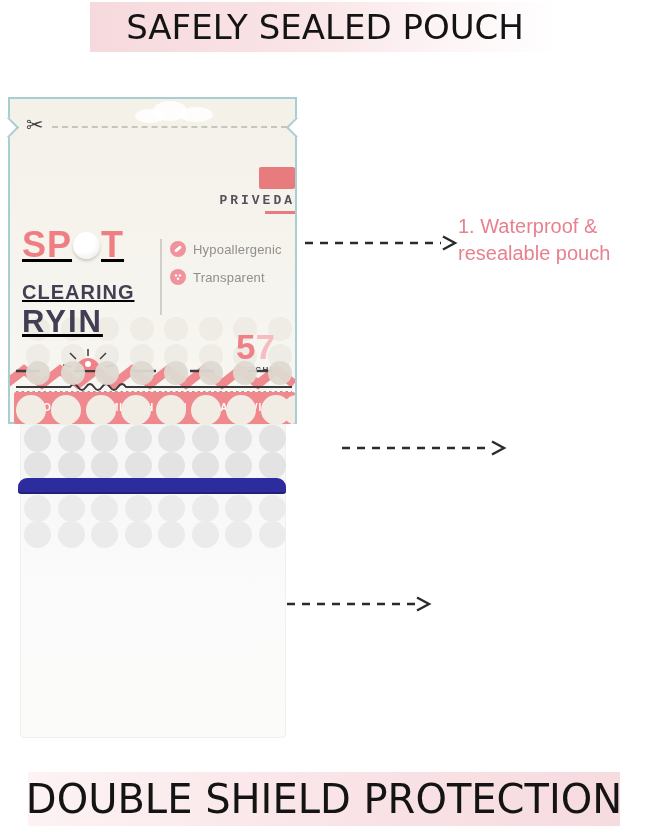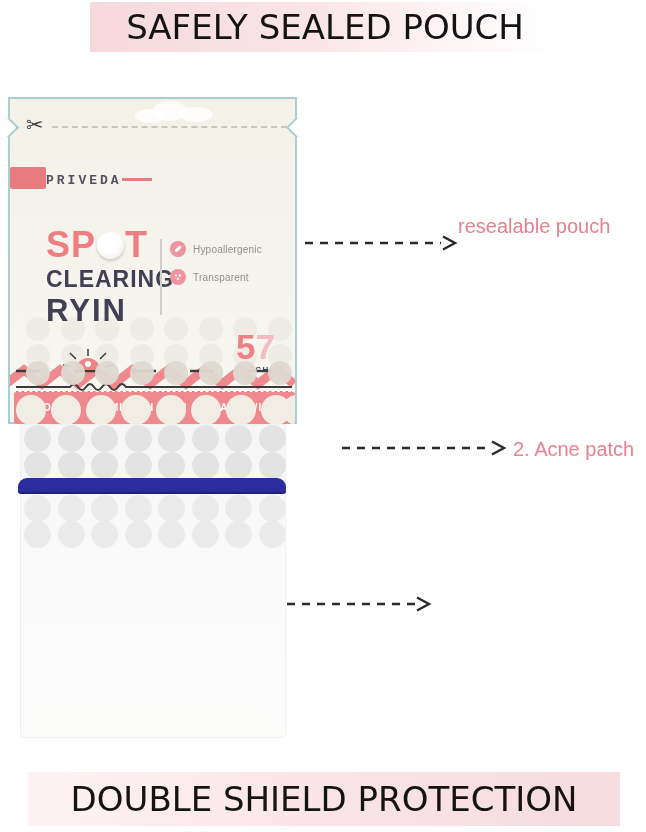--- a/index.html
+++ b/index.html
@@ -3,57 +3,57 @@
 <meta charset="utf-8">
 <style>
   html,body{margin:0;padding:0;background:#fff;}
   .canvas{position:relative;width:646px;height:832px;background:#ffffff;overflow:hidden;
           font-family:"Liberation Sans",sans-serif;}
   
   .banner{position:absolute;display:flex;align-items:center;justify-content:center;
           font-family:"DejaVu Sans",sans-serif;color:#141414;white-space:nowrap;}
   .banner.top{left:90px;top:2px;width:470px;height:50px;font-size:34px;
           background:linear-gradient(90deg,#f6d9dd 0%,#f9e4e7 45%,#fdf4f5 75%,#ffffff 100%);}
-  .banner.bottom{left:28px;top:772px;width:592px;height:54px;font-size:34px;
+  .banner.bottom{left:28px;top:772px;width:592px;height:54px;font-size:40px;
           background:linear-gradient(90deg,#fdf3f4 0%,#f9e3e6 55%,#f6dbdf 100%);text-align:right;}
   
   .pouch{position:absolute;left:8px;top:97px;width:289px;height:327px;
          background:linear-gradient(180deg,#f4f1e9 0%,#f6f4ee 60%,#f8f7f3 100%);
          border:2px solid #a9ced2;box-sizing:border-box;}
   .cloud{position:absolute;left:125px;top:2px;width:80px;height:22px;z-index:1;}
   .cloud i{position:absolute;background:#fff;border-radius:50%;opacity:.85;}
   .cloud i:nth-child(1){left:0;top:8px;width:30px;height:14px;}
   .cloud i:nth-child(2){left:18px;top:0;width:34px;height:20px;}
   .cloud i:nth-child(3){left:44px;top:6px;width:34px;height:15px;}
   .scissors{position:absolute;left:16px;top:14px;font-size:21px;color:#3f3f3f;z-index:2;
             font-family:"DejaVu Sans",sans-serif;}
   .tearline{position:absolute;left:42px;right:8px;top:27px;border-top:2px dashed #c8c5bc;z-index:2;}
   .notch{position:absolute;width:13px;height:13px;background:#fff;transform:rotate(45deg);z-index:2;}
   .notch.left{left:-9px;top:21px;border-top:2px solid #a9ced2;border-right:2px solid #a9ced2;}
   .notch.right{right:-9px;top:21px;border-bottom:2px solid #a9ced2;border-left:2px solid #a9ced2;}
-  .logo{position:absolute;left:0;right:0;top:68px;display:flex;
-        align-items:center;z-index:2;}
+  .logo{position:absolute;left:0;right:0;top:68px;display:flex;flex-direction:column;
+        align-items:flex-end;z-index:2;}
   .logo-block{width:36px;height:22px;background:#e87b7d;border-radius:2px;}
   .logo-text{margin-top:4px;font-family:"Liberation Mono",monospace;font-weight:bold;
              font-size:13px;letter-spacing:3px;color:#56505c;}
   .logo-underline{margin-top:3px;width:30px;height:3px;background:#e87b7d;}
-  .headline{position:absolute;left:36px;top:128px;z-index:2;line-height:1;}
+  .headline{position:absolute;left:12px;top:128px;z-index:2;line-height:1;text-decoration:underline;}
   .headline .line1{font-size:36px;font-weight:800;color:#ee7e82;letter-spacing:1px;
                    display:flex;align-items:center;}
   .patch-o{display:inline-block;width:27px;height:27px;border-radius:50%;margin:0 1px;
            background:radial-gradient(circle at 42% 38%,#ffffff 45%,#f0eeea 80%,#e7e4de 100%);
            box-shadow:0 2px 3px rgba(0,0,0,.18);}
-  .headline .line2{margin-top:5px;font-size:23px;font-weight:800;color:#423e54;letter-spacing:1px;}
+  .headline .line2{margin-top:19px;font-size:20px;font-weight:800;color:#423e54;letter-spacing:1px;}
   .headline .line3{margin-top:4px;font-size:31px;font-weight:800;color:#423e54;letter-spacing:2px;}
   .divider{position:absolute;left:150px;top:140px;width:2px;height:76px;background:#cfcfcb;z-index:2;}
   .features{position:absolute;left:160px;top:142px;z-index:2;}
   .feature{display:flex;align-items:center;margin-bottom:12px;}
   .f-icon{width:16px;height:16px;border-radius:50%;background:#f0939c;margin-right:7px;
           flex:0 0 16px;display:flex;align-items:center;justify-content:center;}
-  .f-label{font-size:10px;color:#8f8f8f;letter-spacing:.2px;}
+  .f-label{font-size:13px;color:#8f8f8f;letter-spacing:.2px;}
   .count{position:absolute;left:226px;top:230px;z-index:2;line-height:1;}
   .count .d1{font-size:35px;font-weight:800;color:#ee8186;}
   .count .d2{font-size:35px;font-weight:800;color:#f6bcc1;}
   .count .unit{margin-top:2px;font-size:8px;font-weight:bold;color:#44404f;letter-spacing:1.5px;}
   .deco{position:absolute;left:0;top:248px;z-index:2;}
   .band{position:absolute;left:4px;top:293px;width:281px;height:32px;background:#f0898e;
         border-radius:2px;overflow:hidden;z-index:2;}
   .band .frag{position:absolute;top:10px;font-size:10px;font-weight:bold;color:#fff;
               letter-spacing:1px;z-index:1;}
   .band .bcircle{position:absolute;width:30px;height:30px;border-radius:50%;
@@ -238,30 +238,28 @@
       <span class="pdot" style="left: 225px; top: 521px; width: 27px; height: 27px; background: rgb(235, 235, 235); opacity: 1; z-index: 2;"></span>
       <span class="pdot" style="left: 258.5px; top: 521px; width: 27px; height: 27px; background: rgb(235, 235, 235); opacity: 1; z-index: 2;"></span>
     </div>
   <div class="bluestrip"></div>
 
   <svg class="arrow" style="left:303px;top:235px" width="158" height="16" viewBox="0 0 158 16">
     <line x1="2" y1="8" x2="138" y2="8" stroke="#2a2a2a" stroke-width="2.4" stroke-dasharray="8 7"></line>
     <polyline points="140,1.5 152,8 140,14.5" fill="none" stroke="#2a2a2a" stroke-width="2.4"></polyline>
   </svg>
   <div class="ann" style="left:458px;top:213px">
+    <div>1. Waterproof &amp;</div>
     <div>resealable pouch</div>
   </div>
 
   <svg class="arrow" style="left:340px;top:440px" width="170" height="16" viewBox="0 0 170 16">
     <line x1="2" y1="8" x2="150" y2="8" stroke="#2a2a2a" stroke-width="2.4" stroke-dasharray="8 7"></line>
     <polyline points="152,1.5 164,8 152,14.5" fill="none" stroke="#2a2a2a" stroke-width="2.4"></polyline>
   </svg>
-  <div class="ann" style="left:513px;top:436px">
-    <div>2. Acne patch</div>
-  </div>
 
   <svg class="arrow" style="left:285px;top:596px" width="150" height="16" viewBox="0 0 150 16">
     <line x1="2" y1="8" x2="130" y2="8" stroke="#2a2a2a" stroke-width="2.4" stroke-dasharray="8 7"></line>
     <polyline points="132,1.5 144,8 132,14.5" fill="none" stroke="#2a2a2a" stroke-width="2.4"></polyline>
   </svg>
 
   <div class="banner bottom">
     <span>DOUBLE SHIELD PROTECTION</span>
   </div>
 

